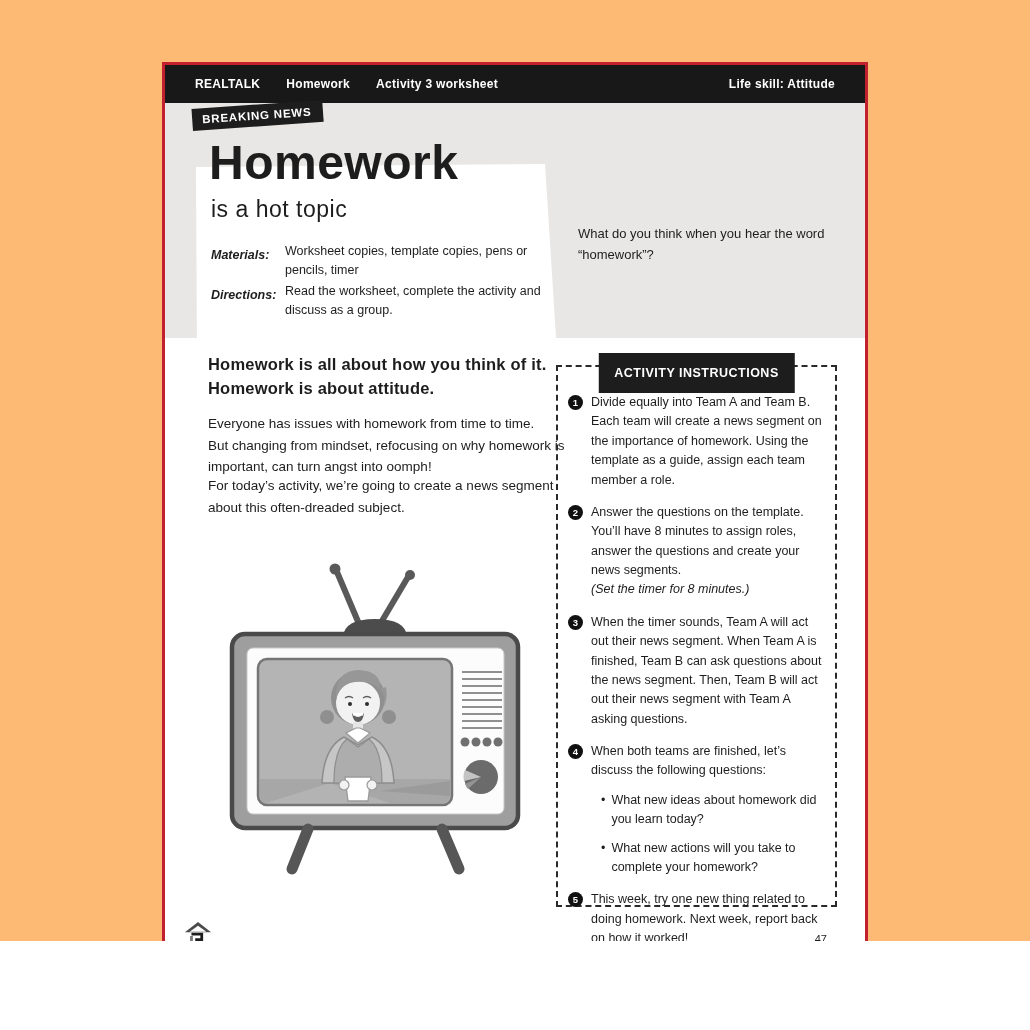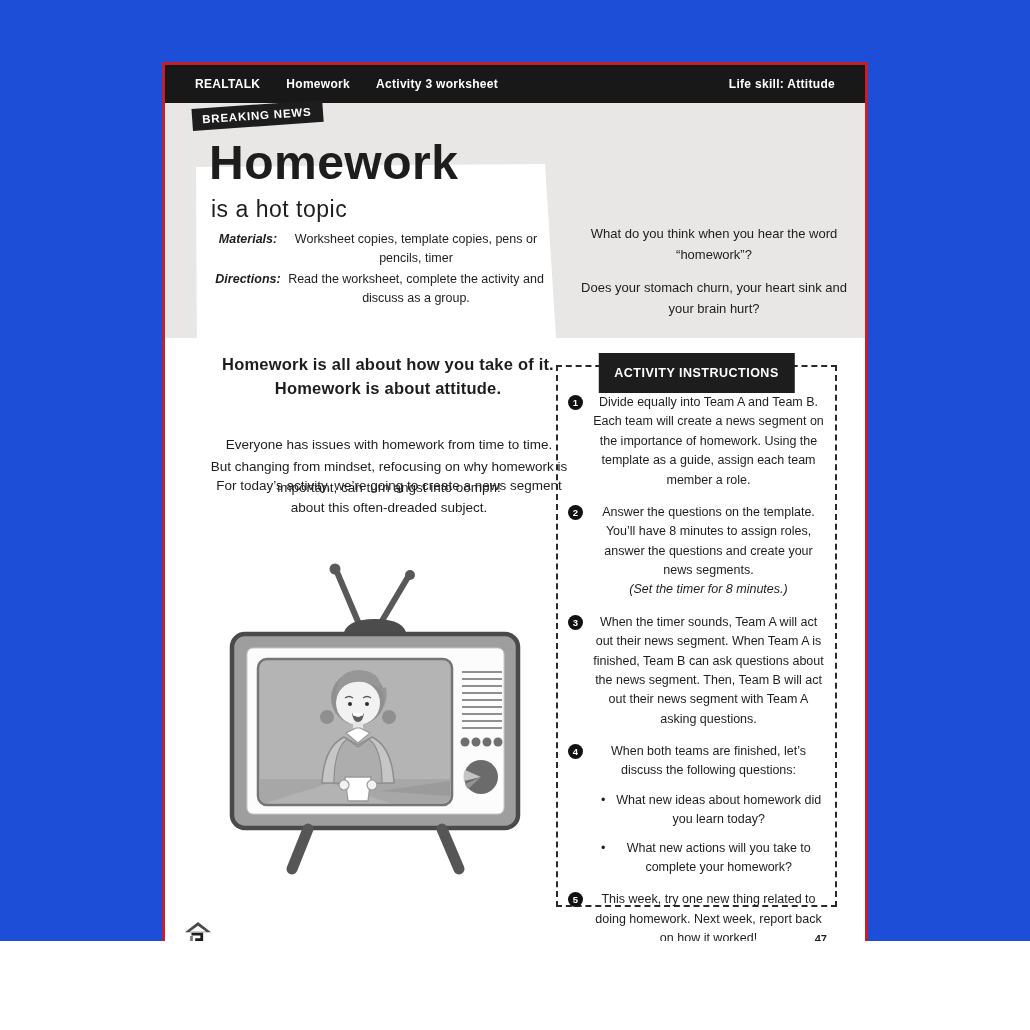--- a/index.html
+++ b/index.html
@@ -1,19 +1,19 @@
 <!DOCTYPE html>
 <html><head>
 <meta charset="utf-8">
 <style>
   * { margin:0; padding:0; box-sizing:border-box; }
   html,body { background:#ffffff; }
   .stage {
-    position:relative; width:1030px; height:941px; background:#1d4ed8;
-    font-family:"Liberation Sans", sans-serif; color:#1d1d1d;text-align:center;
+    position:relative; width:1030px; height:941px; background:#fdba74;
+    font-family:"Liberation Sans", sans-serif; color:#1d1d1d;
   }
   .paper {
     position:absolute; left:162px; top:62px; width:706px; height:906px;
     background:#ffffff; border:3px solid #c2202e;
   }
   
   .topbar {
     position:absolute; left:0; top:0; width:700px; height:38px;
     background:#181818; color:#fff; display:flex; align-items:center;
     padding:0 30px; font-size:12px; font-weight:bold; letter-spacing:.3px;
@@ -34,34 +34,34 @@
     position:absolute; left:28px; top:44px; background:#1d1d1d; color:#fff;
     font-size:11.5px; font-weight:bold; letter-spacing:.8px;
     padding:5px 12px 5px 10px; transform:rotate(-4deg); transform-origin:left bottom;
   }
   .big-title {
     position:absolute; left:44px; top:70px; font-size:48px; font-weight:800;
     letter-spacing:.5px; color:#1d1d1d;
   }
   .subtitle { position:absolute; left:46px; top:131px; font-size:23px; letter-spacing:.5px; }
   .meta-row { position:absolute; left:46px; display:flex; font-size:12.5px; line-height:1.5; }
-  .meta-row .lbl { width:74px; font-weight:bold; font-style:italic; flex:0 0 74px; }
-  .meta-row .val { width:262px; }
+  .meta-row .lbl { width:74px; font-weight:bold; font-style:italic; flex:0 0 74px;margin-top:16px; }
+  .meta-row .val { width:262px;margin-top:12px; }
   .hero-questions {
     position:absolute; left:413px; top:120px; width:272px;
     font-size:13px; line-height:1.62;
   }
   .hero-questions p + p { margin-top:12px; }
   
   .main-heading {
     position:absolute; left:43px; top:288px; width:360px;
     font-size:16.5px; font-weight:bold; line-height:1.45; letter-spacing:.2px;
   }
   .body-copy { position:absolute; left:43px; width:362px; font-size:13.5px; line-height:1.6; }
-  .p1 { top:369px; }
+  .p1 { top:348px; }
   .p2 { top:410px; }
   .tv-wrap { position:absolute; left:45px; top:486px; width:330px; height:330px; }
   
   .instr {
     position:absolute; left:391px; top:300px; width:281px; height:542px;
     border:2px dashed #2a2a2a;
   }
   .instr-title {
     position:absolute; left:50%; top:-14px; transform:translateX(-50%);
     background:#1d1d1d; color:#fff; font-size:12.5px; font-weight:bold;
@@ -74,59 +74,58 @@
     background:#111; color:#fff; font-size:9.5px; font-weight:bold;
     display:flex; align-items:center; justify-content:center;
   }
   .step-text { font-size:12.5px; line-height:1.55; }
   .step-note { font-style:italic; }
   .bullets { margin-top:10px; padding-left:10px; }
   .bullet { display:flex; gap:6px; margin-top:9px; }
   .bullet .dot { flex:0 0 auto; }
   
   .logo { position:absolute; left:19px; top:856px; width:28px; height:30px; }
-  .page-num { position:absolute; right:38px; top:868px; font-size:11px; font-weight:bold; }
+  .page-num { position:absolute; right:38px; top:868px; font-size:11px; font-weight:normal; }
 </style>
 </head>
 <body>
 
 <div class="stage">
   <div class="paper">
 
     <div class="topbar">
       <span class="crumb">REALTALK</span>
       <span class="crumb">Homework</span>
       <span class="crumb">Activity 3 worksheet</span>
       <span class="right">Life skill: Attitude</span>
     </div>
 
     <div class="hero">
       <div class="title-box"></div>
 
       <div class="hero-questions">
         <p>What do you think when you hear the word “homework”?</p>
-        <p>Does your stomach churn, your heart sink and your brain hurt?</p>
       </div>
     </div>
 
     <div class="badge">BREAKING NEWS</div>
     <div class="big-title">Homework</div>
     <div class="subtitle">is a hot topic</div>
 
     <div class="meta-row" style="top:165px">
       <span class="lbl">Materials:</span>
       <span class="val">Worksheet copies, template copies, pens or pencils, timer</span>
     </div>
     <div class="meta-row" style="top:205px">
       <span class="lbl">Directions:</span>
       <span class="val">Read the worksheet, complete the activity and discuss as a group.</span>
     </div>
 
     <div class="main-heading">
-      <span style="display:block">Homework is all about how you take of it.</span>
+      <span style="display:block">Homework is all about how you think of it.</span>
       <span style="display:block">Homework is about attitude.</span>
     </div>
     <div class="body-copy p1">
       <span style="display:block">Everyone has issues with homework from time to time.</span>
       <span>But changing from mindset, refocusing on why homework is important, can turn angst into oomph!</span>
     </div>
     <div class="body-copy p2">For today’s activity, we’re going to create a news segment about this often-dreaded subject.</div>
 
     <div class="tv-wrap">
       <svg viewBox="0 0 330 330" width="330" height="330">

